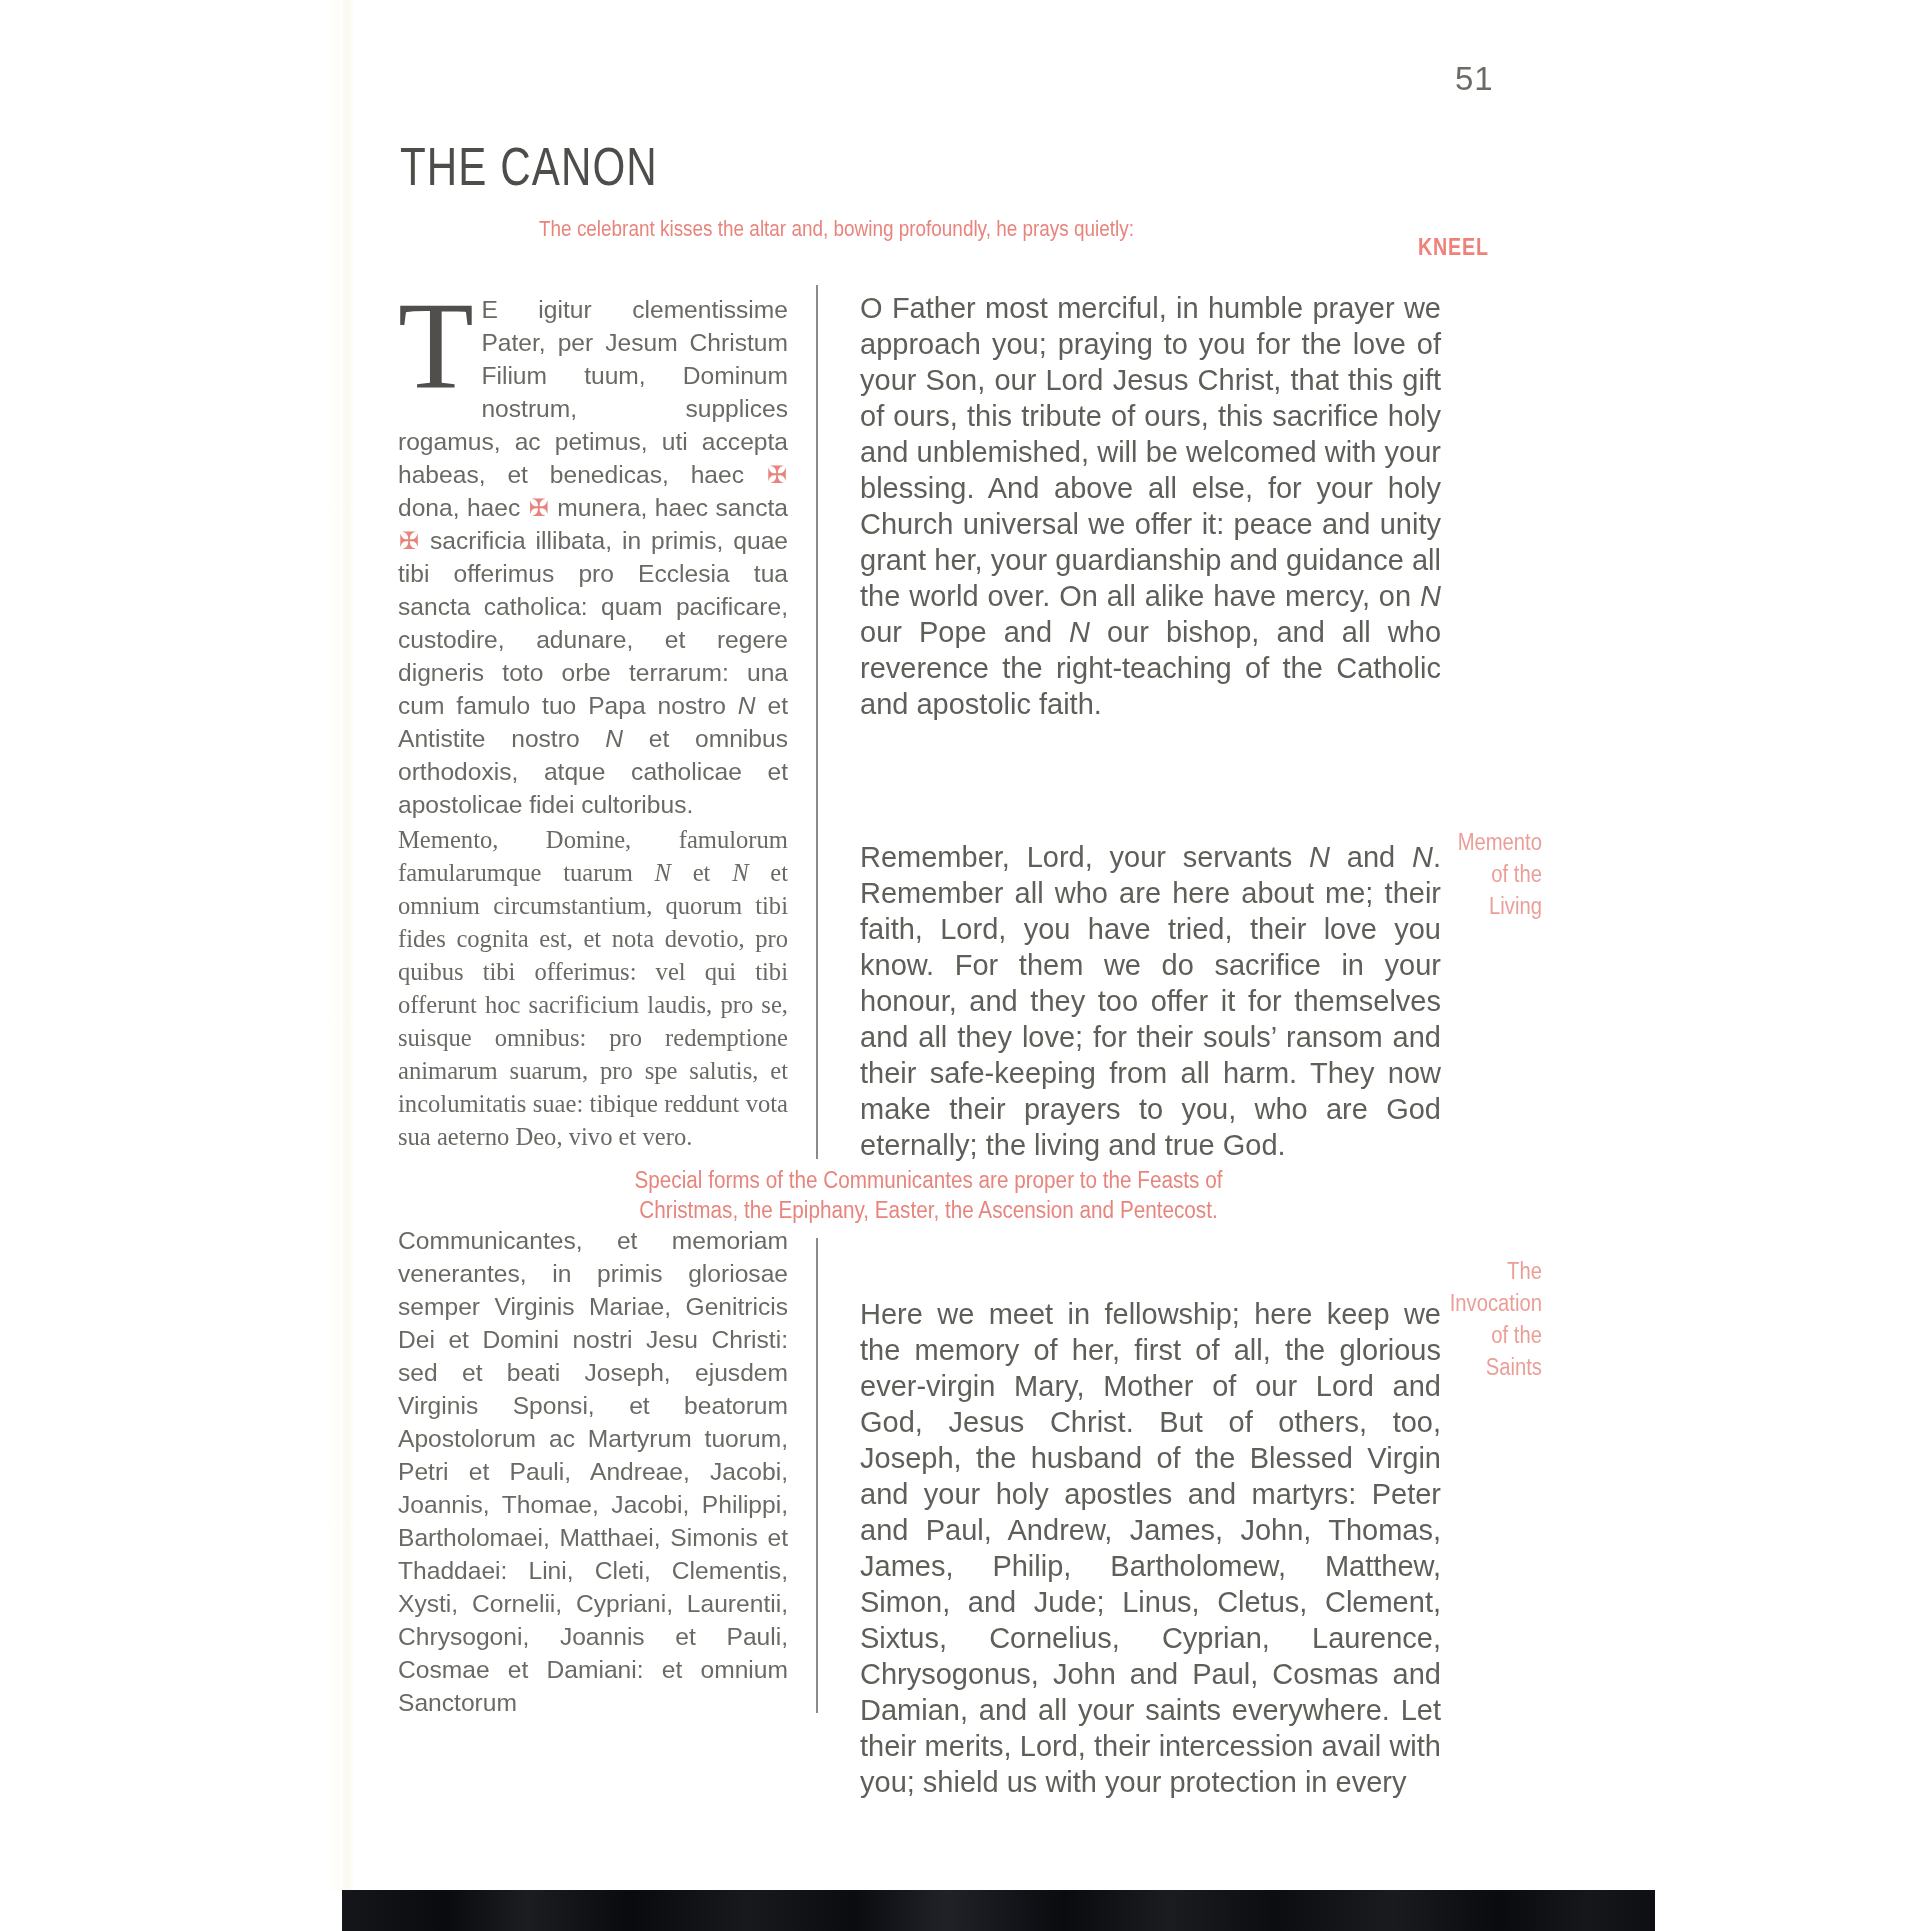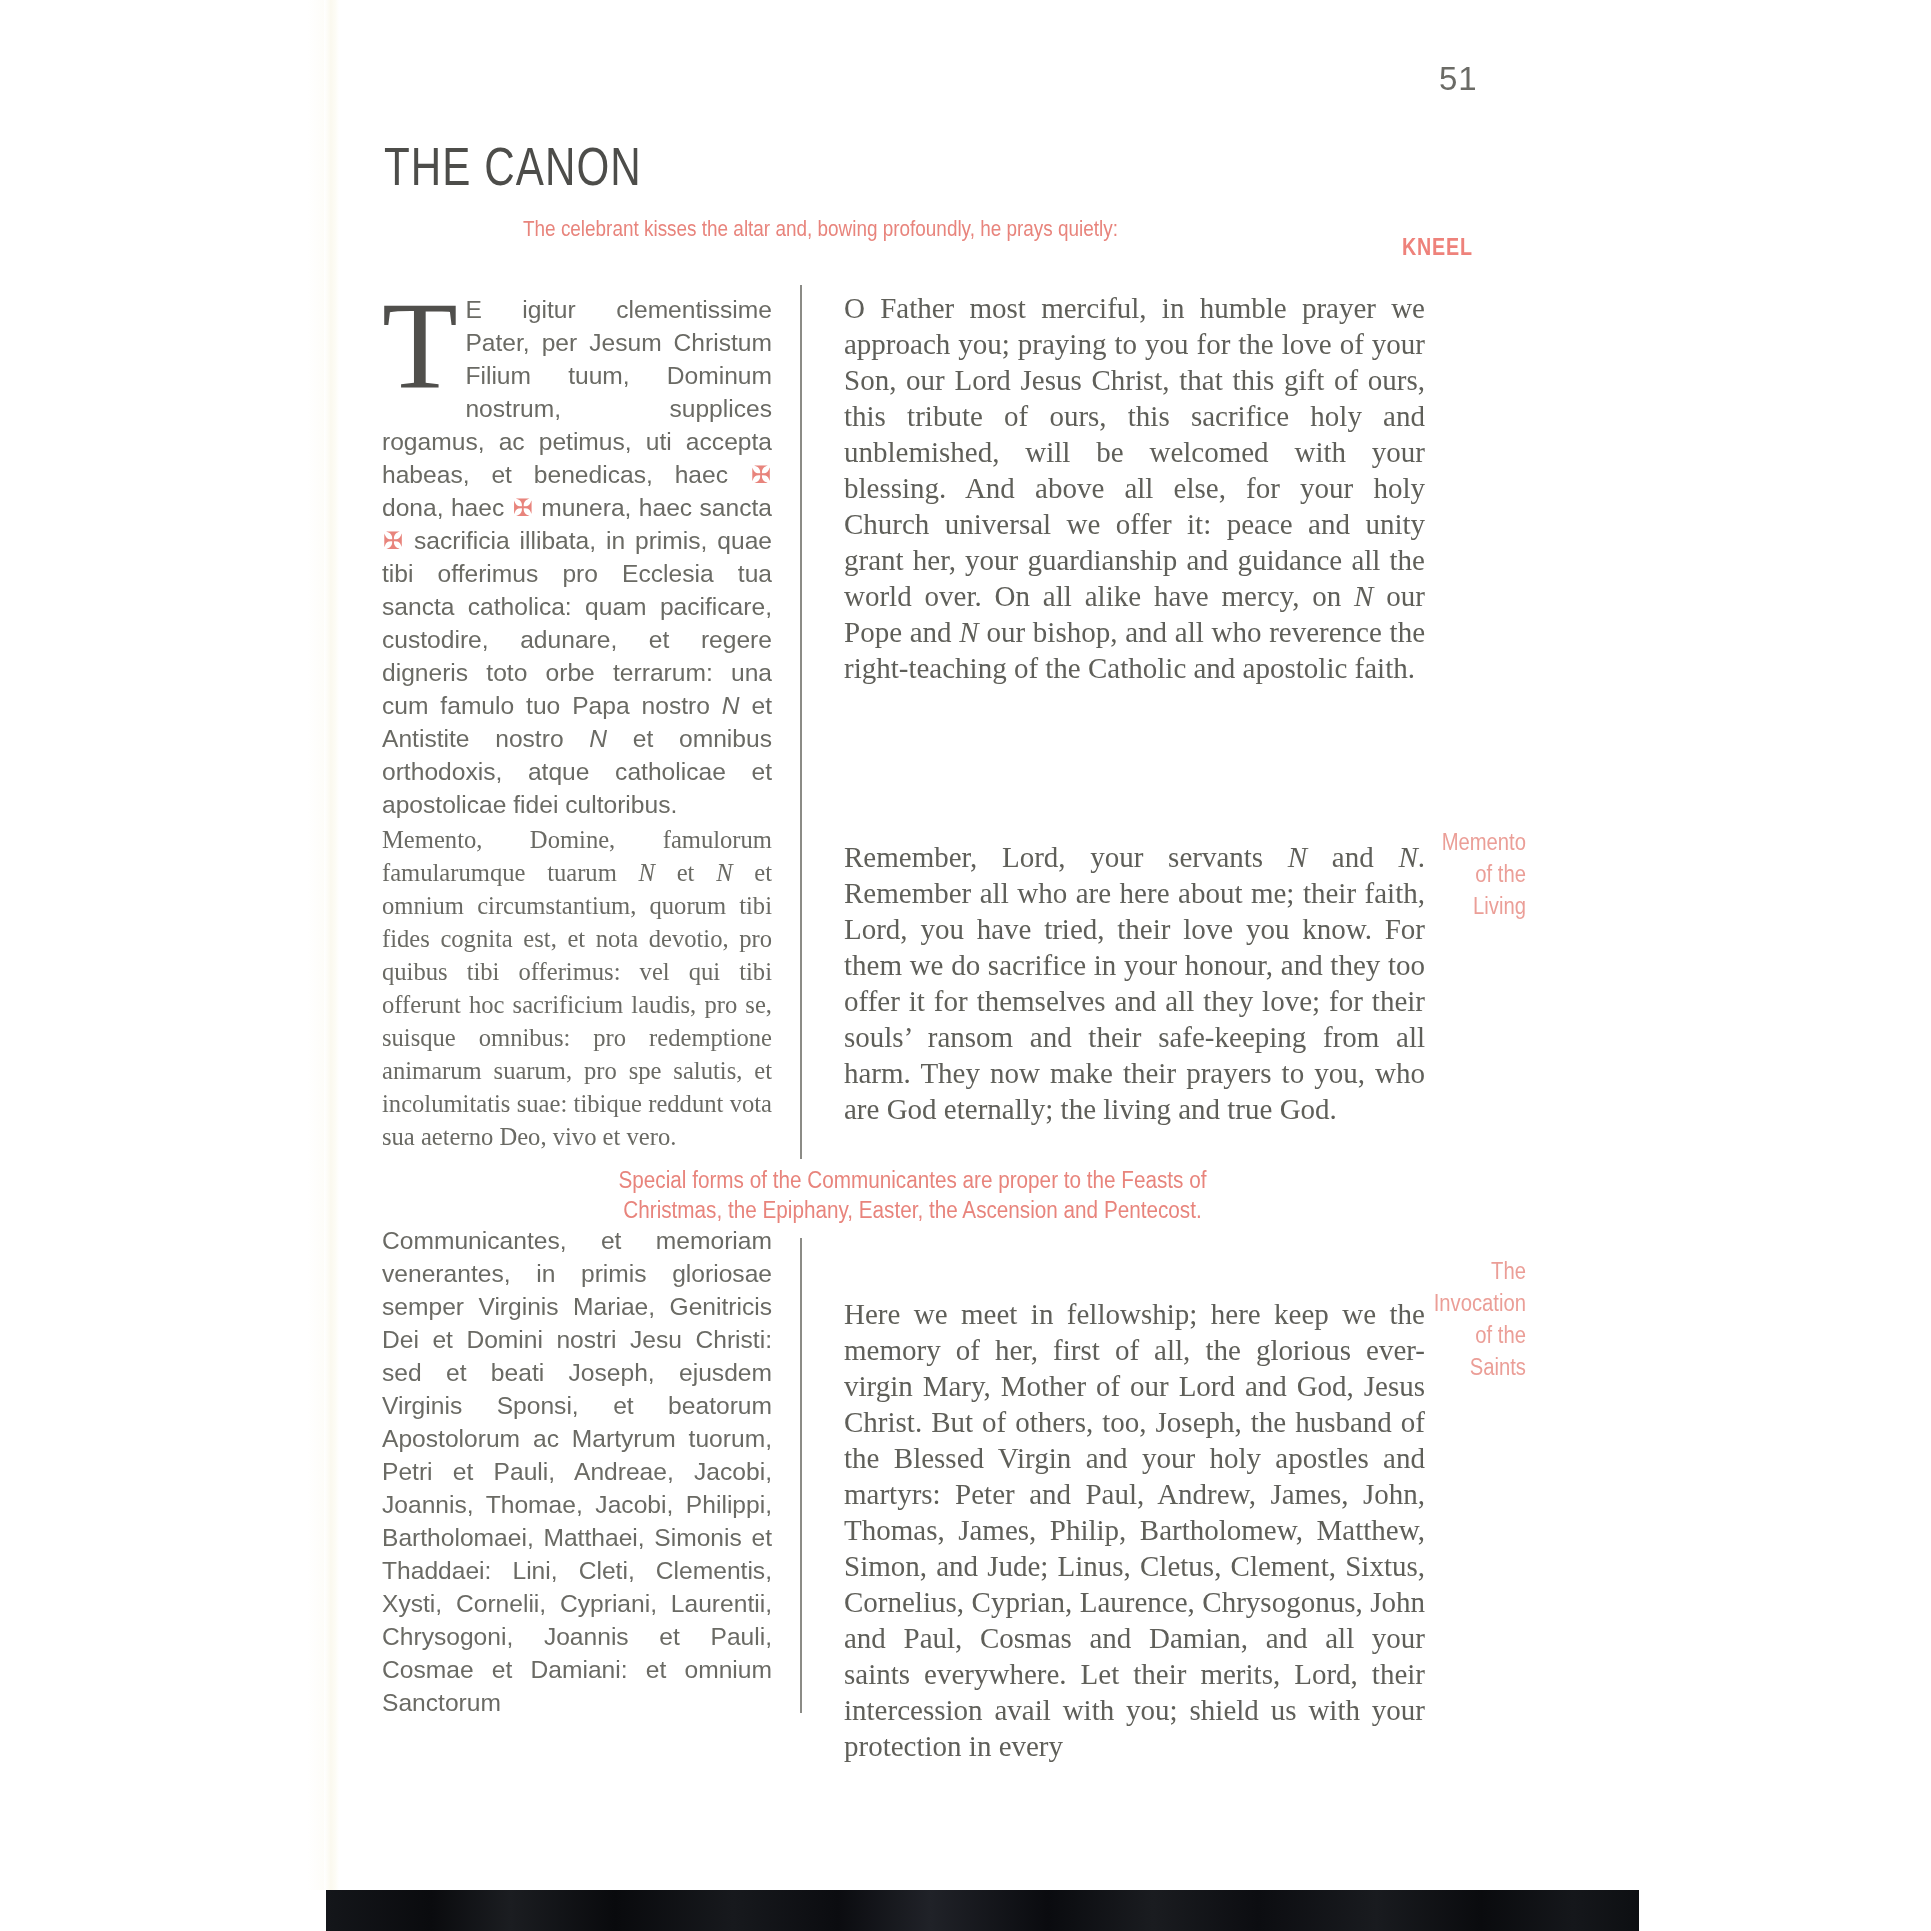--- a/index.html
+++ b/index.html
@@ -12,20 +12,21 @@
     height: 1931px;
     font-family: "Liberation Sans", sans-serif;
     overflow: hidden;
   }
 
   #page {
     position: relative;
     width: 1872px;
     height: 1931px;
     background: #ffffff;
+    margin-left: 16px;
   }
 
   
   .gutter-strip {
     position: absolute;
     left: 324px;
     top: 0;
     width: 15.4px;
     height: 1890px;
     background: linear-gradient(to right, #ffffff 0%, #fbf9ef 45%, #fdfcf5 75%, #ffffff 100%);
@@ -125,21 +126,21 @@
     font-family: "Liberation Sans", sans-serif;
   }
   .col-english {
     position: absolute;
     left: 844px;
     width: 581px;
     color: #5f5f59;
     font-size: 29px;
     line-height: 36px;
     text-align: justify;
-    font-family: Liberation Serif, serif;
+    font-family: Liberation Sans, sans-serif;
   }
 
   .latin-1 { top: 293px; }
   .latin-2 { top: 823px; font-family: Liberation Serif, serif; }
   .latin-3 { top: 1224px; }
 
   .eng-1 { top: 290px; }
   .eng-2 { top: 839px; }
   .eng-3 { top: 1296px; }
 

